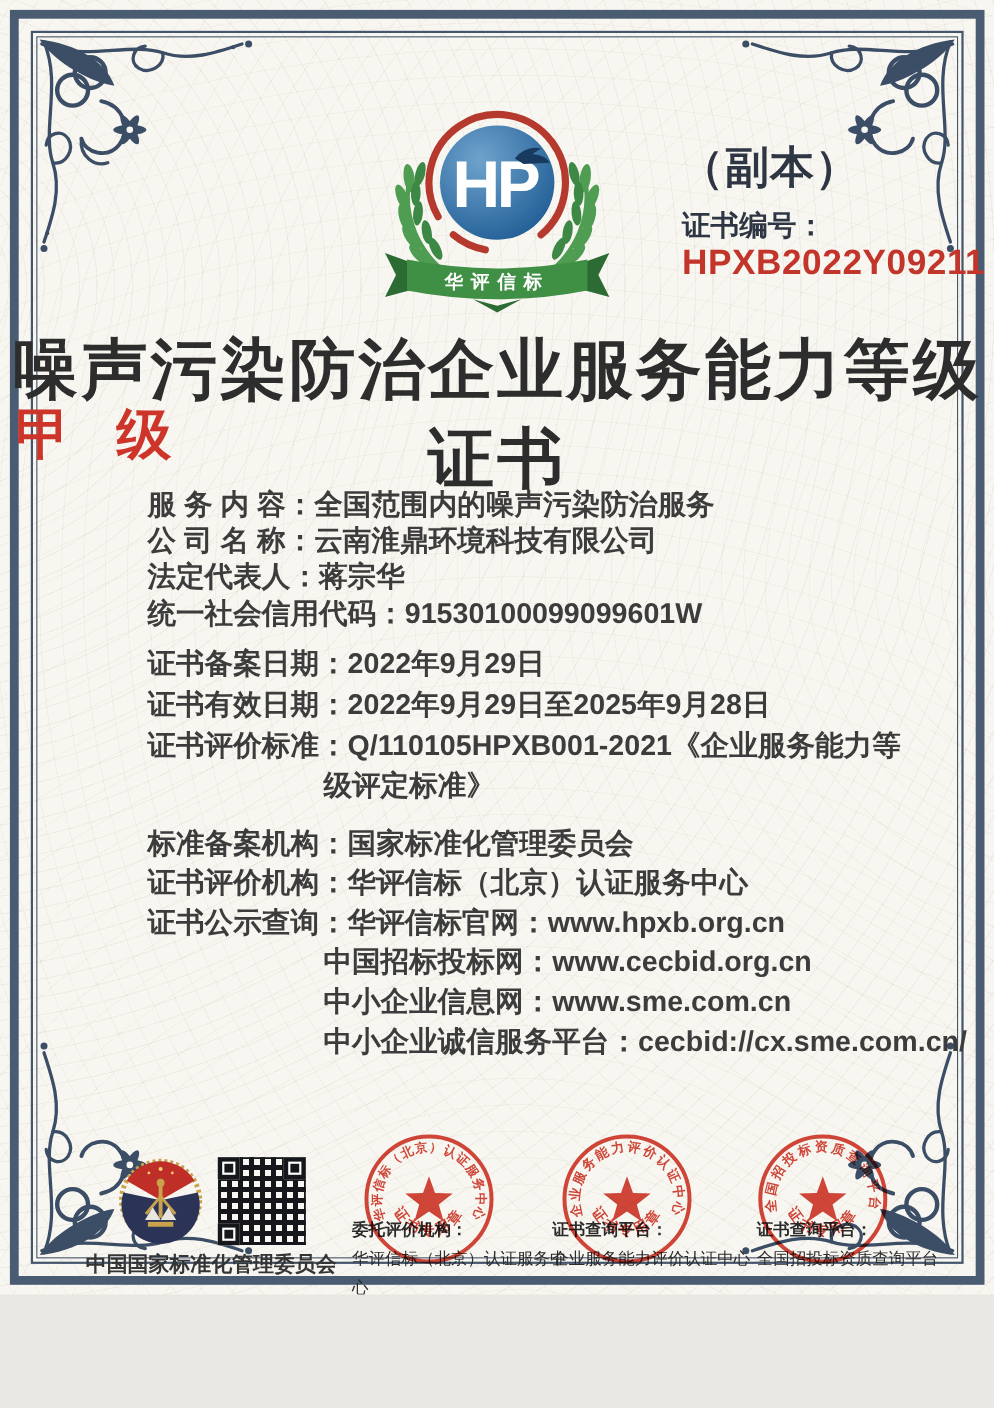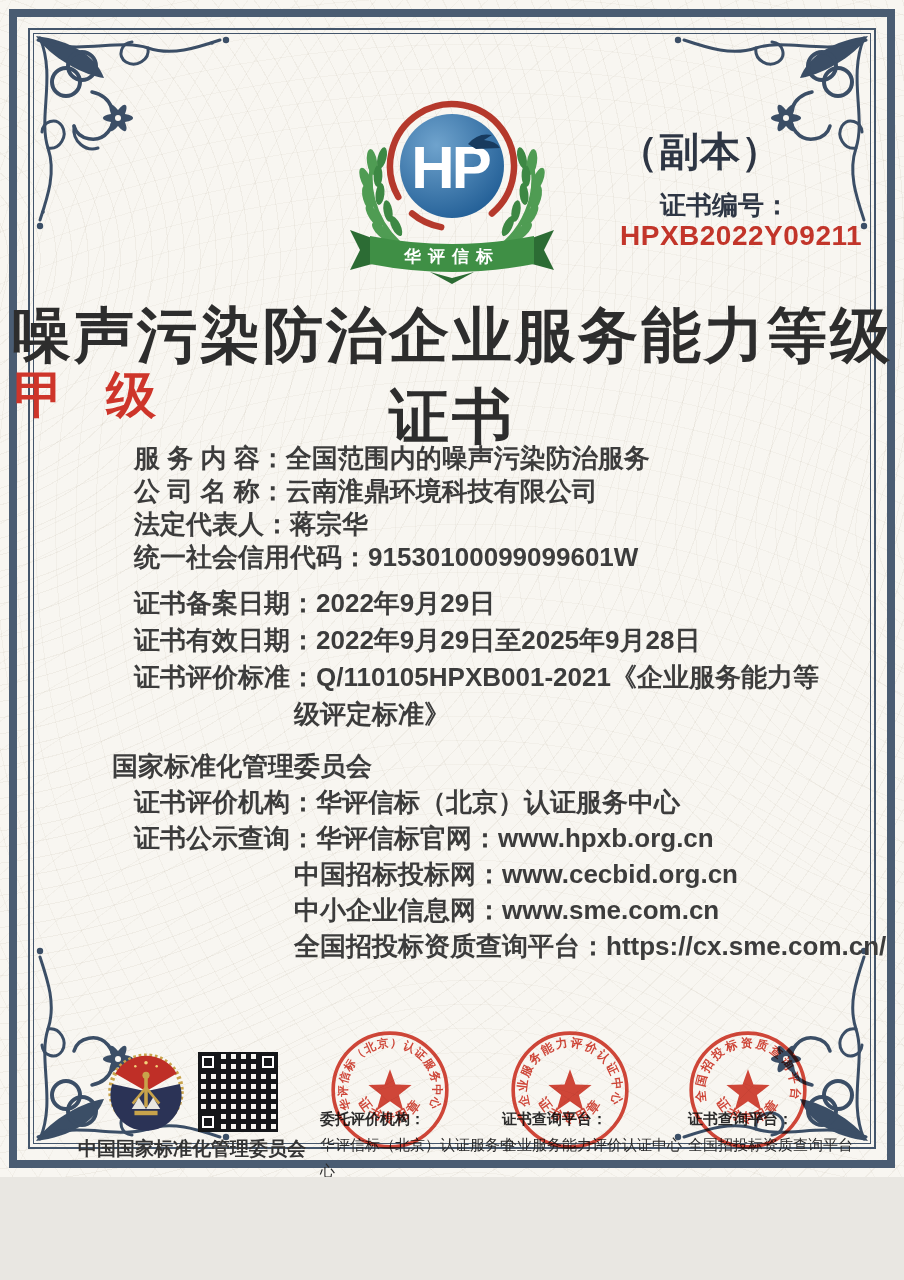--- a/index.html
+++ b/index.html
@@ -17,22 +17,22 @@
   .frame-thin2{position:absolute;inset:33px;border:1px solid #44566c;pointer-events:none;}
   .corner{position:absolute;width:200px;height:200px;pointer-events:none;}
   .corner.tl{top:30px;left:30px;}
   .corner.tr{top:30px;right:30px;transform:scaleX(-1);}
   .corner.bl{bottom:30px;left:30px;transform:scaleY(-1);}
   .corner.br{bottom:30px;right:30px;transform:scale(-1,-1);}
 
   .logo{position:absolute;left:342px;top:80px;width:220px;height:210px;}
 
   .copy-label{position:absolute;left:618px;top:124px;font-size:40px;font-weight:800;color:#2e3644;letter-spacing:1px;}
-  .certno-label{position:absolute;left:620px;top:188px;font-size:26px;font-weight:800;color:#2e3644;margin-left:40px;}
-  .certno-value{position:absolute;left:620px;top:220px;font-size:28px;font-weight:800;color:#c2352a;letter-spacing:.5px;}
+  .certno-label{position:absolute;left:620px;top:188px;font-size:26px;font-weight:800;color:#2e3644;}
+  .certno-value{position:absolute;left:620px;top:220px;font-size:32px;font-weight:800;color:#c2352a;letter-spacing:.5px;}
 
   .title{position:absolute;left:0;top:296px;width:100%;text-align:center;font-size:60px;font-weight:900;color:#2d2d2d;letter-spacing:3px;}
   .grade{position:absolute;left:0;top:362px;width:100%;font-size:50px;font-weight:900;color:#ce352a;letter-spacing:14px;text-indent:14px;}
 
   .tblock{position:absolute;left:112px;font-size:26px;font-weight:600;color:#3c3c3c;}
   .b1{top:442px;line-height:33px;}
   .b2{top:585px;line-height:37px;}
   .b3{top:748px;line-height:36px;}
   .row{display:flex;white-space:pre;}
   .row .lbl{flex:none;margin-left:22px;}
@@ -225,26 +225,26 @@
   </div>
 
   <div class="tblock b2">
     <div class="row"><span class="lbl">证书备案日期：</span><span class="val">2022年9月29日</span></div>
     <div class="row"><span class="lbl">证书有效日期：</span><span class="val">2022年9月29日至2025年9月28日</span></div>
     <div class="row"><span class="lbl">证书评价标准：</span><span class="val">Q/110105HPXB001-2021《企业服务能力等</span></div>
     <div class="row indent"><span class="val">级评定标准》</span></div>
   </div>
 
   <div class="tblock b3">
-    <div class="row"><span class="val">国家标准化管理委员会</span></div>
+    <div class="row"><span class="lbl">标准备案机构：</span><span class="val">国家标准化管理委员会</span></div>
     <div class="row"><span class="lbl">证书评价机构：</span><span class="val">华评信标（北京）认证服务中心</span></div>
     <div class="row"><span class="lbl">证书公示查询：</span><span class="val">华评信标官网：www.hpxb.org.cn</span></div>
     <div class="row indent"><span class="val">中国招标投标网：www.cecbid.org.cn</span></div>
     <div class="row indent"><span class="val">中小企业信息网：www.sme.com.cn</span></div>
-    <div class="row indent"><span class="val">全国招投标资质查询平台：https://cx.sme.com.cn/</span></div>
+    <div class="row indent"><span class="val">中小企业诚信服务平台：cecbid://cx.sme.com.cn/</span></div>
   </div>
 
   <svg class="sac-emblem" viewBox="0 0 90 100">
     <circle cx="45" cy="48" r="40" fill="none" stroke="#c8a34b" stroke-width="5" stroke-dasharray="3 3"></circle>
     <path d="M10.4,28 A40,40 0 0 1 79.6,28 L45,48 Z" fill="#bf2f27"></path>
     <circle cx="45" cy="16" r="2" fill="#f1d27a"></circle>
       <circle cx="33" cy="20" r="1.4" fill="#f1d27a"></circle>
       <circle cx="57" cy="20" r="1.4" fill="#f1d27a"></circle>
     <path d="M7,40 A40,40 0 1 0 83,40 L45,48 Z" fill="#2b3356"></path>
     <rect x="43" y="30" width="4" height="36" fill="#c8a34b"></rect>

